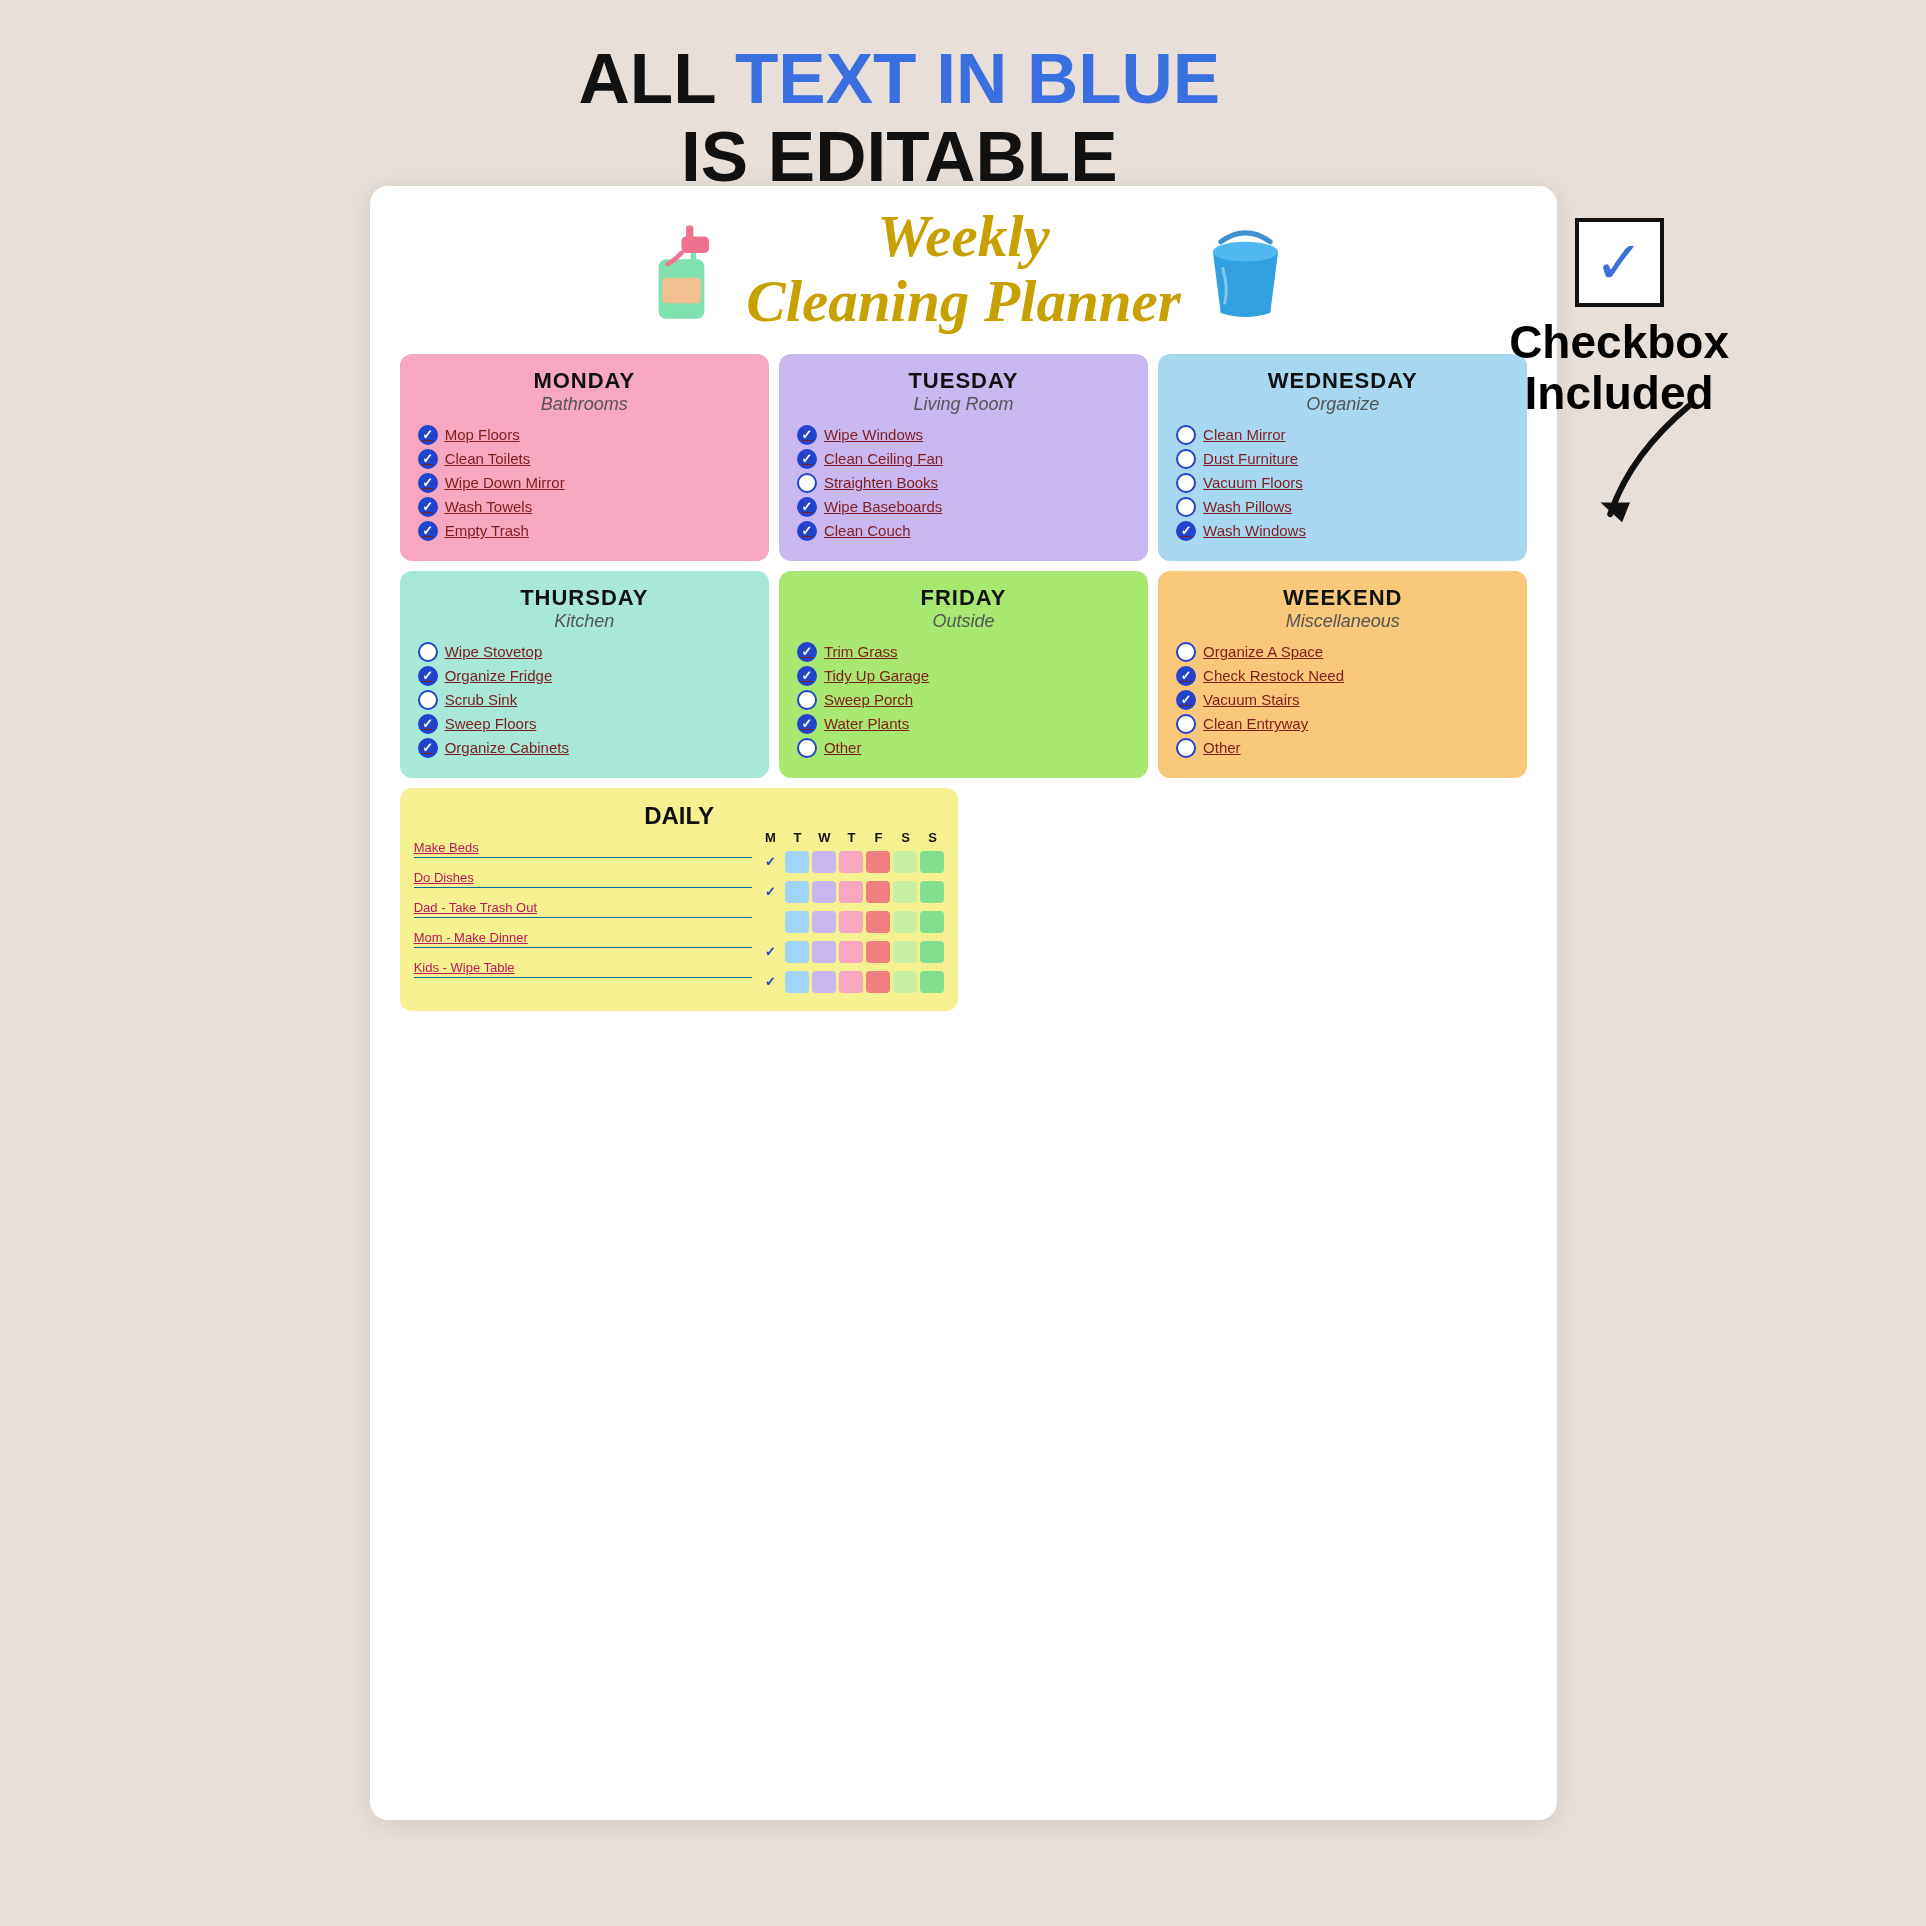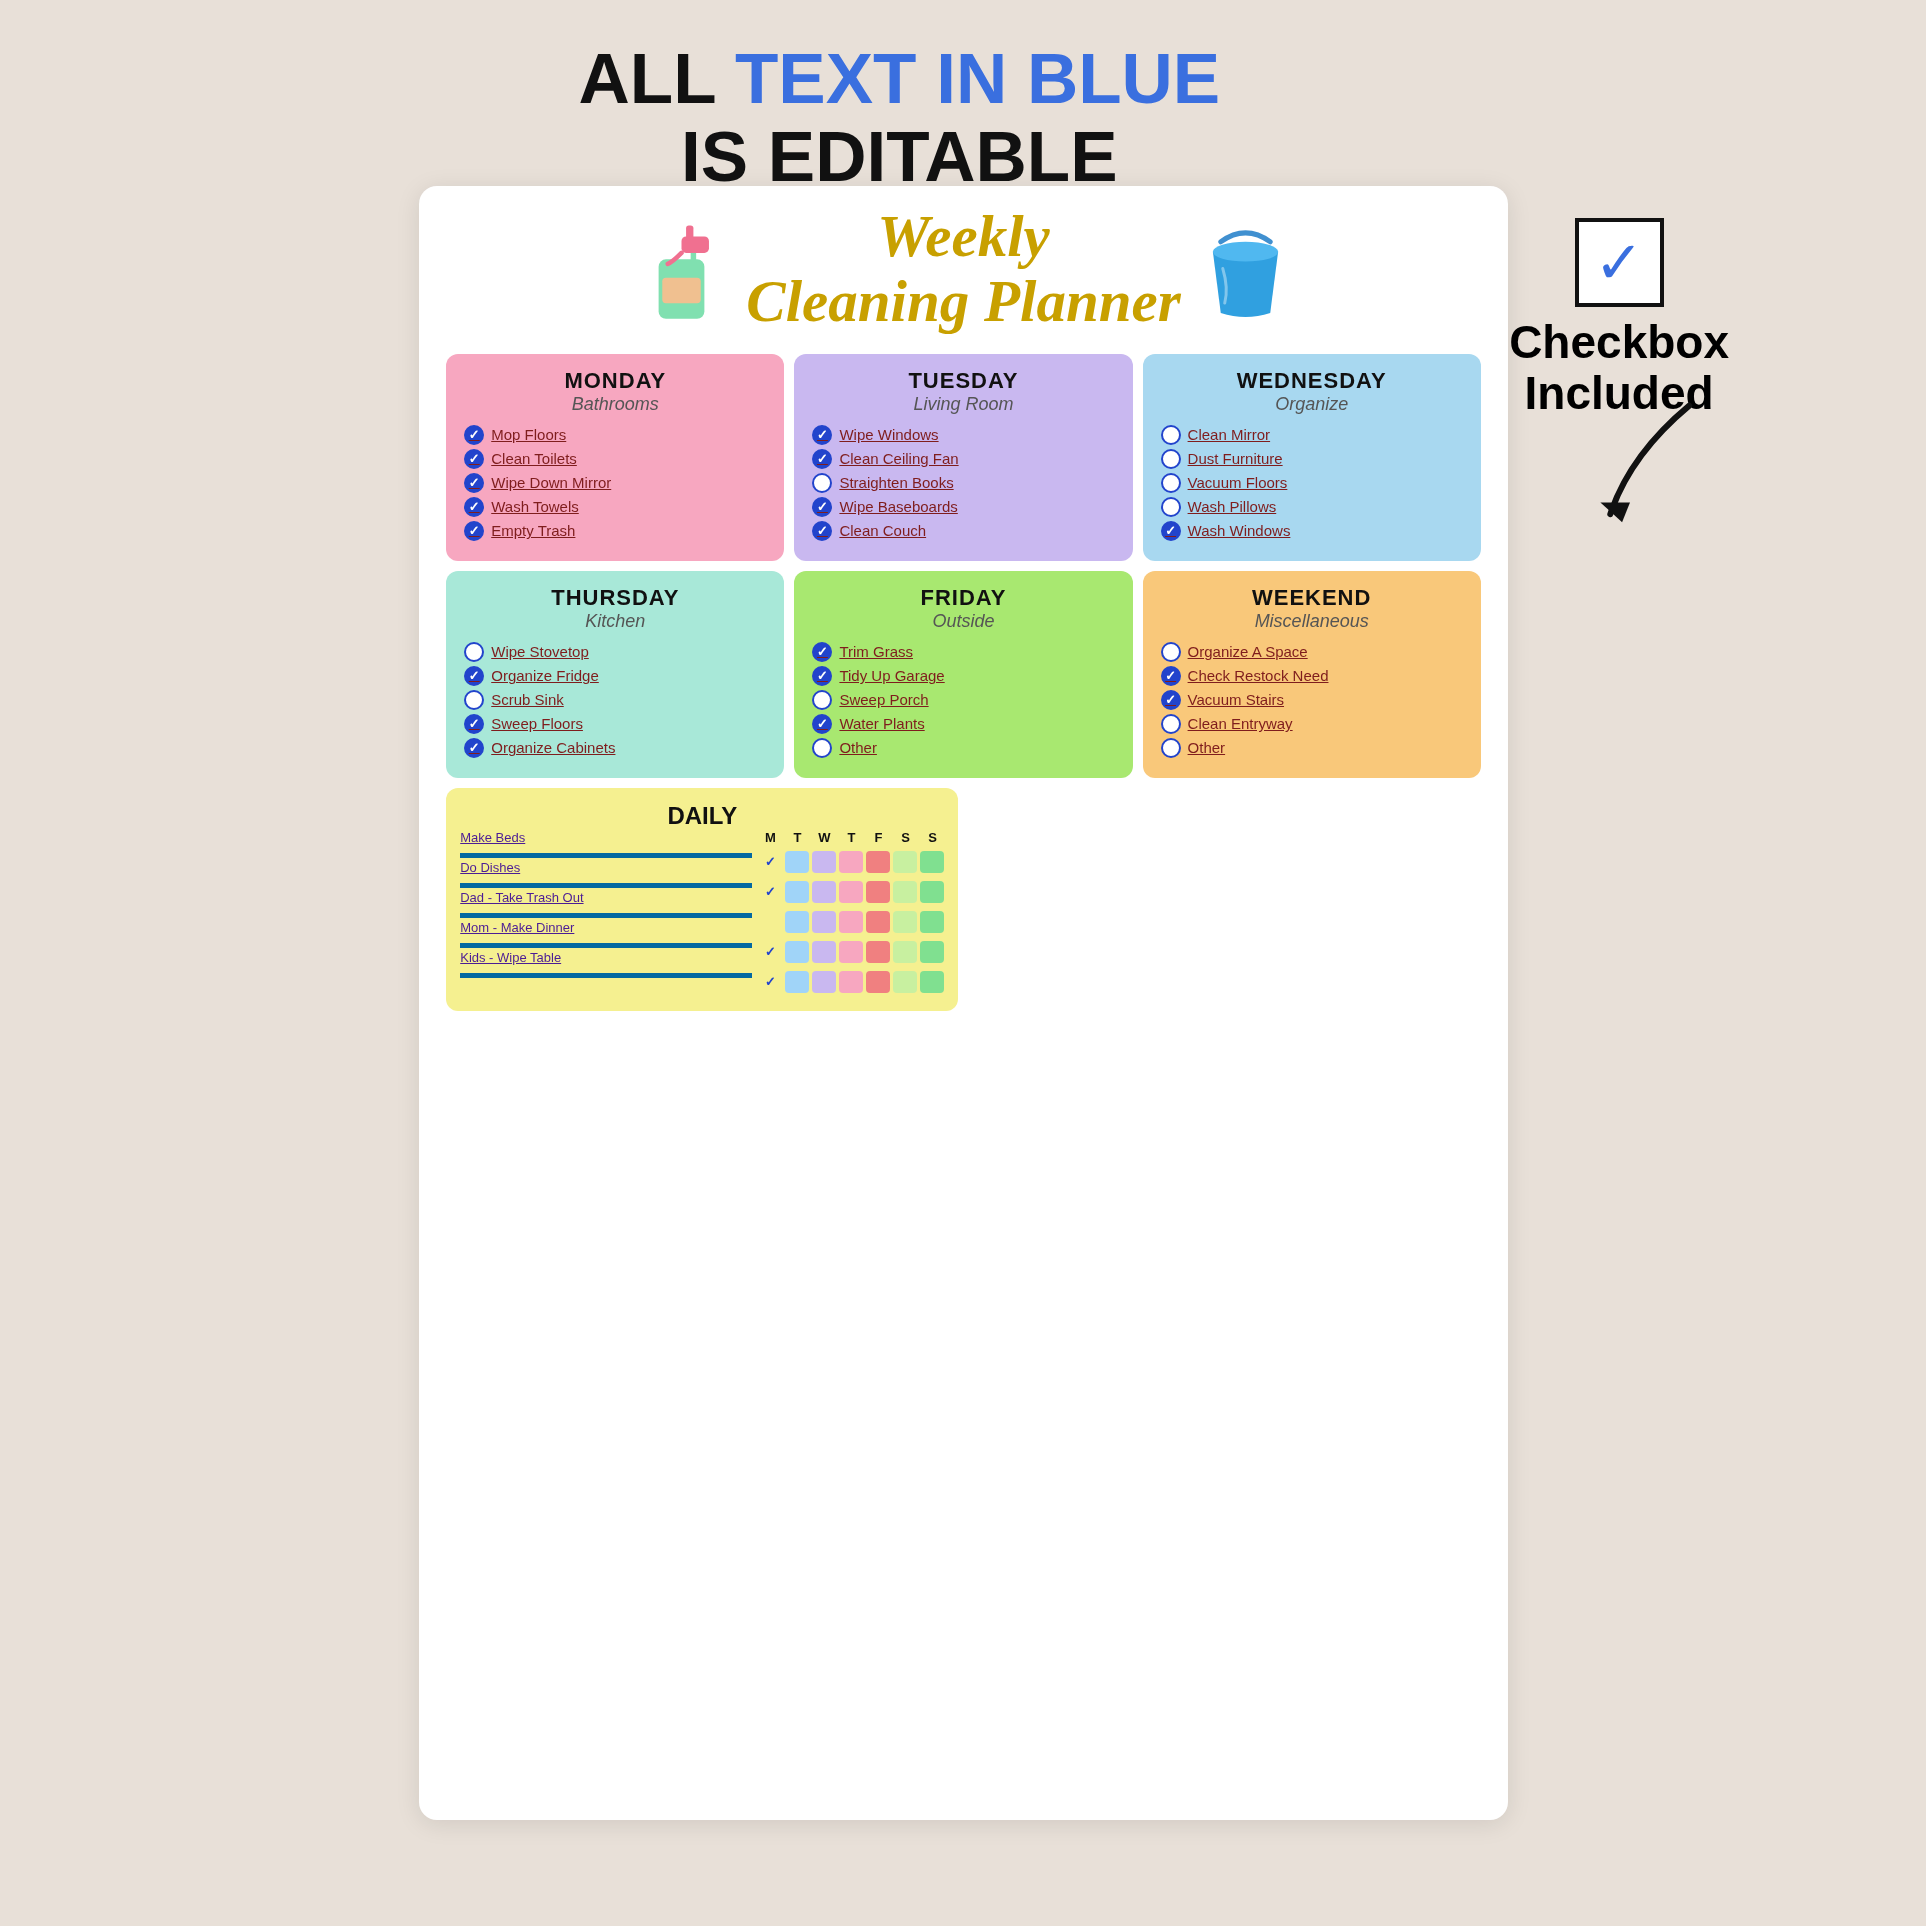--- a/index.html
+++ b/index.html
@@ -58,21 +58,21 @@
       line-height: 1.1;
     }
     .arrow-svg {
       position: absolute;
       top: 376px;
       right: 218px;
     }
 
     .planner-card {
       background: white;
-      width: 1089px;
+      width: 1187px;
       min-height: 1634px;
       border-radius: 18px;
       padding: 0 0 20px 0;
       margin-top: 79px;
       box-shadow: 0 4px 24px rgba(0,0,0,0.10);
       display: flex;
       flex-direction: column;
       align-items: center;
     }
 
@@ -206,27 +206,27 @@
     
     .daily-tracker {
       display: flex;
       gap: 6px;
     }
     .daily-tasks-col {
       flex: 1;
     }
     .daily-task-label {
       font-size: 13px;
-      color: #4c1d95;
+      color: #be185d;
       text-decoration: underline;
       height: 28px;
       display: flex;
       align-items: flex-end;
-      padding-bottom: 8px;
-      border-bottom: 5px solid #0369a1;
+      padding-bottom: 2px;
+      border-bottom: 1px solid #0369a1;
       margin-bottom: 2px;
     }
     .daily-days-col {
       display: flex;
       flex-direction: column;
     }
     .day-headers {
       display: flex;
       gap: 3px;
       margin-bottom: 2px;

